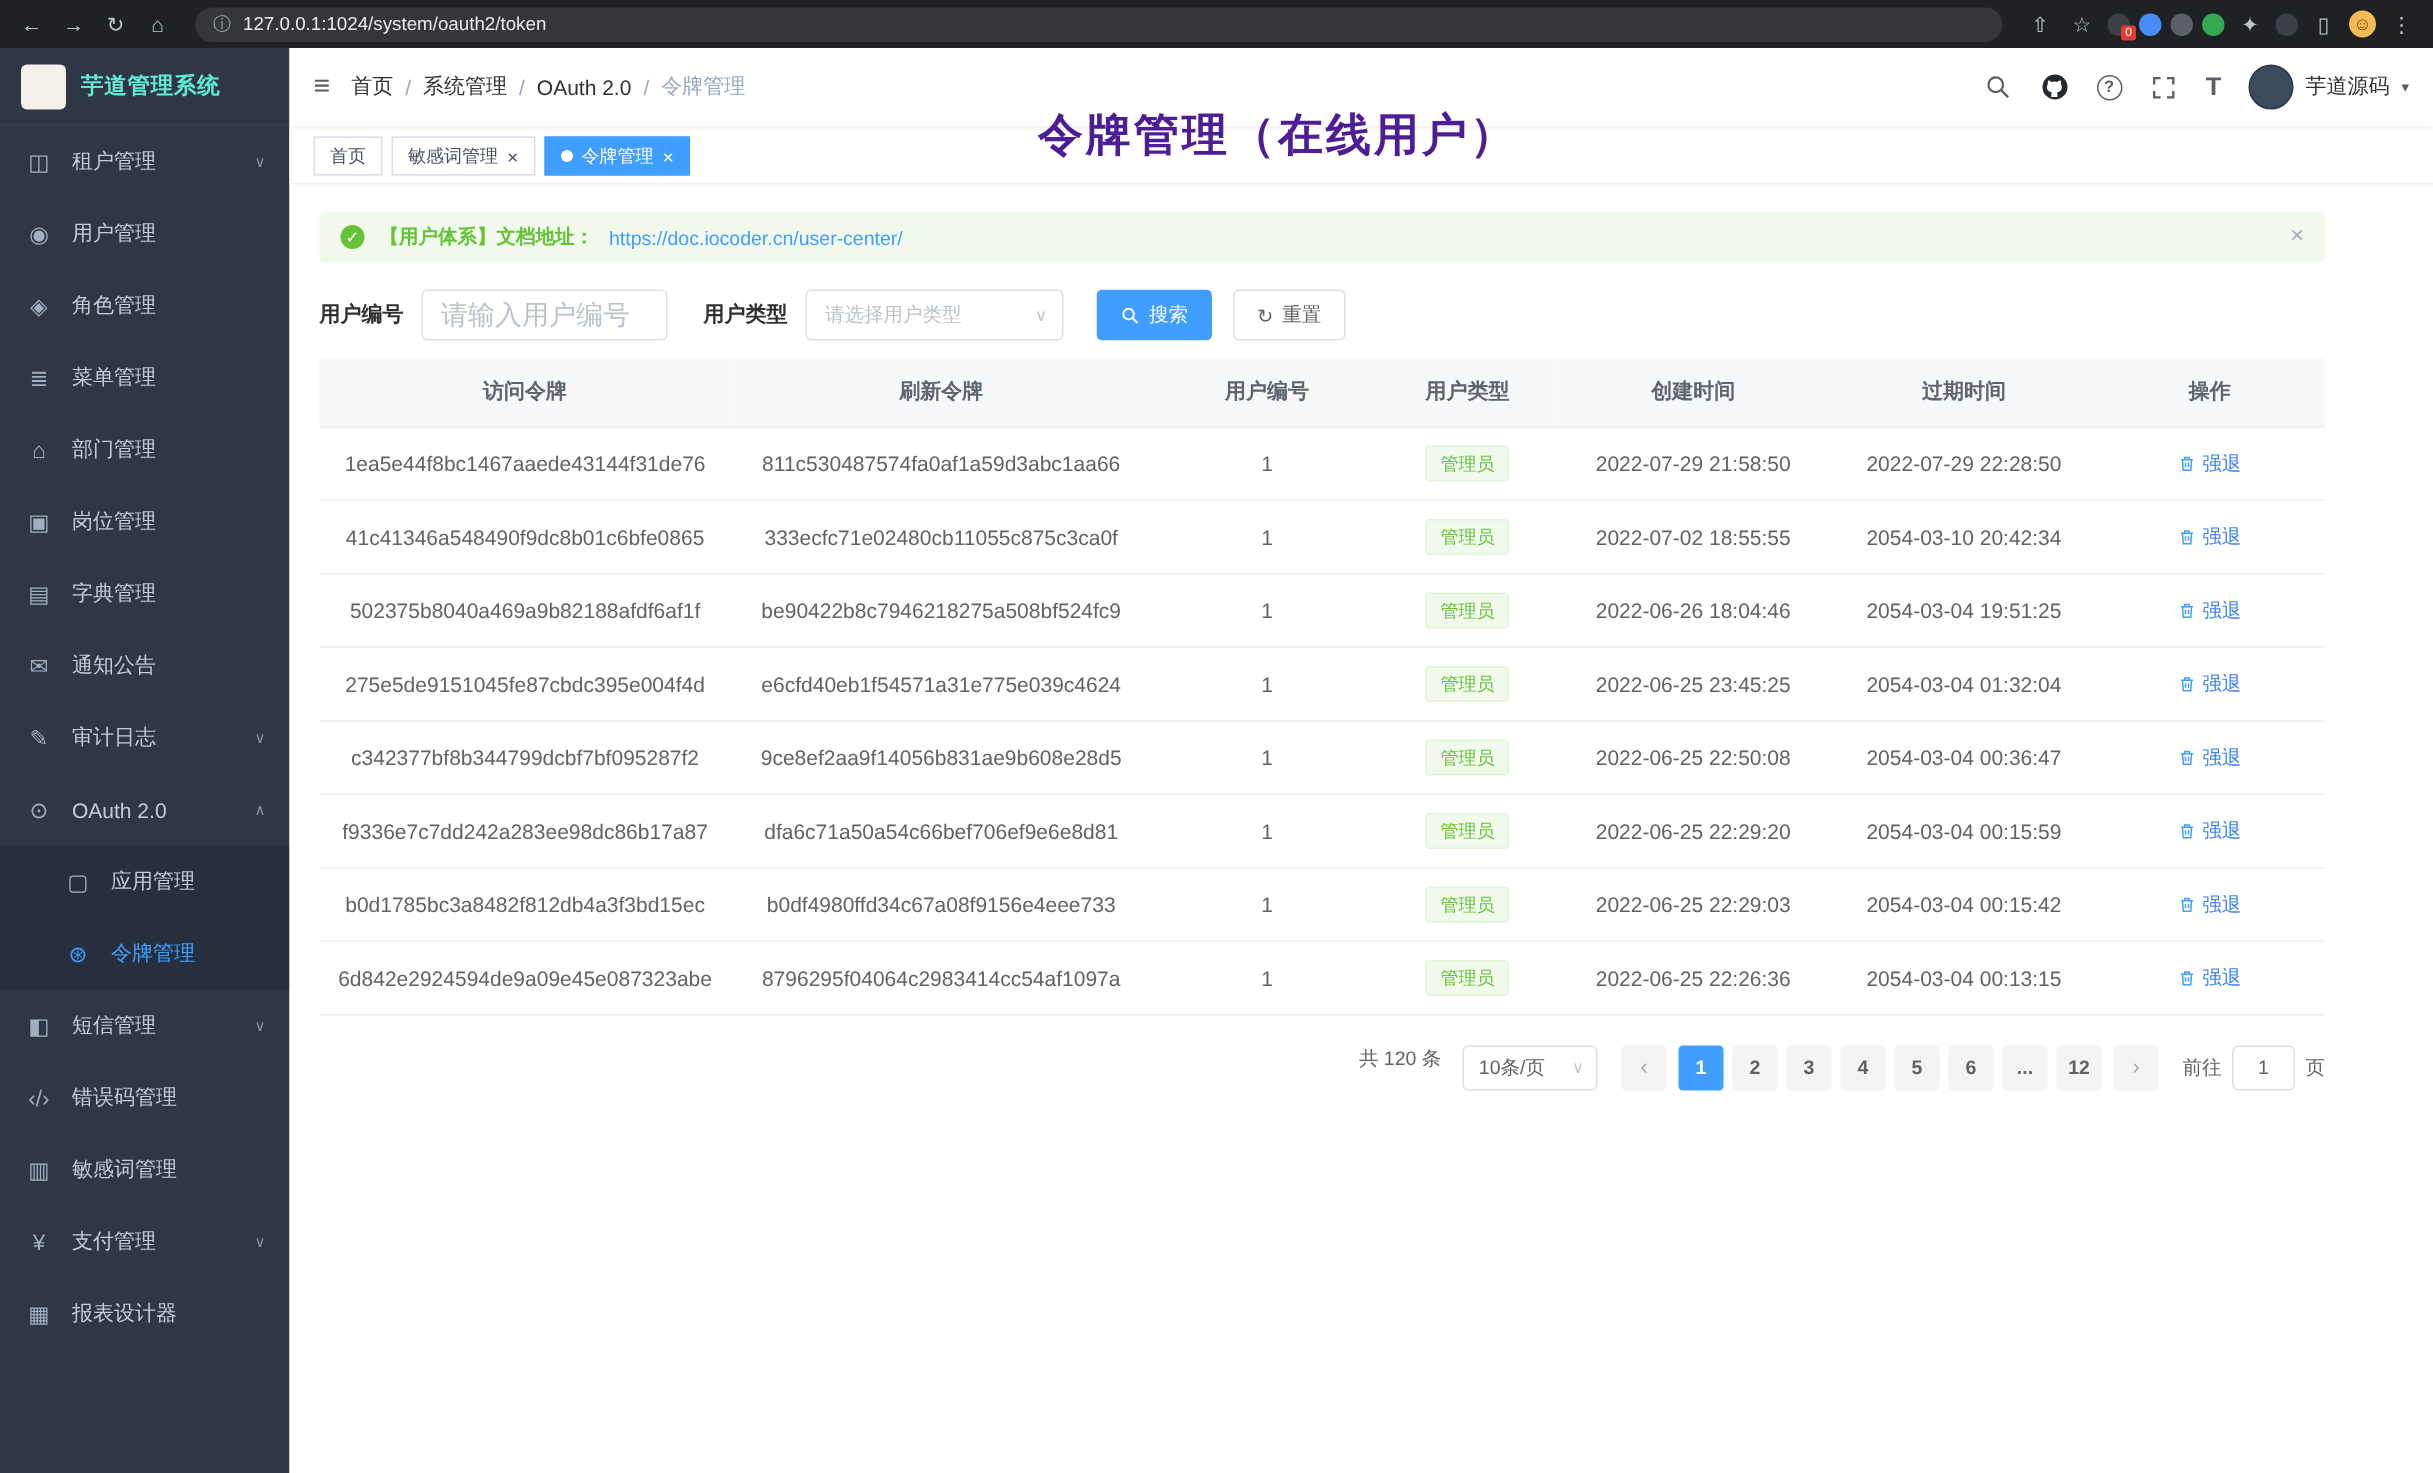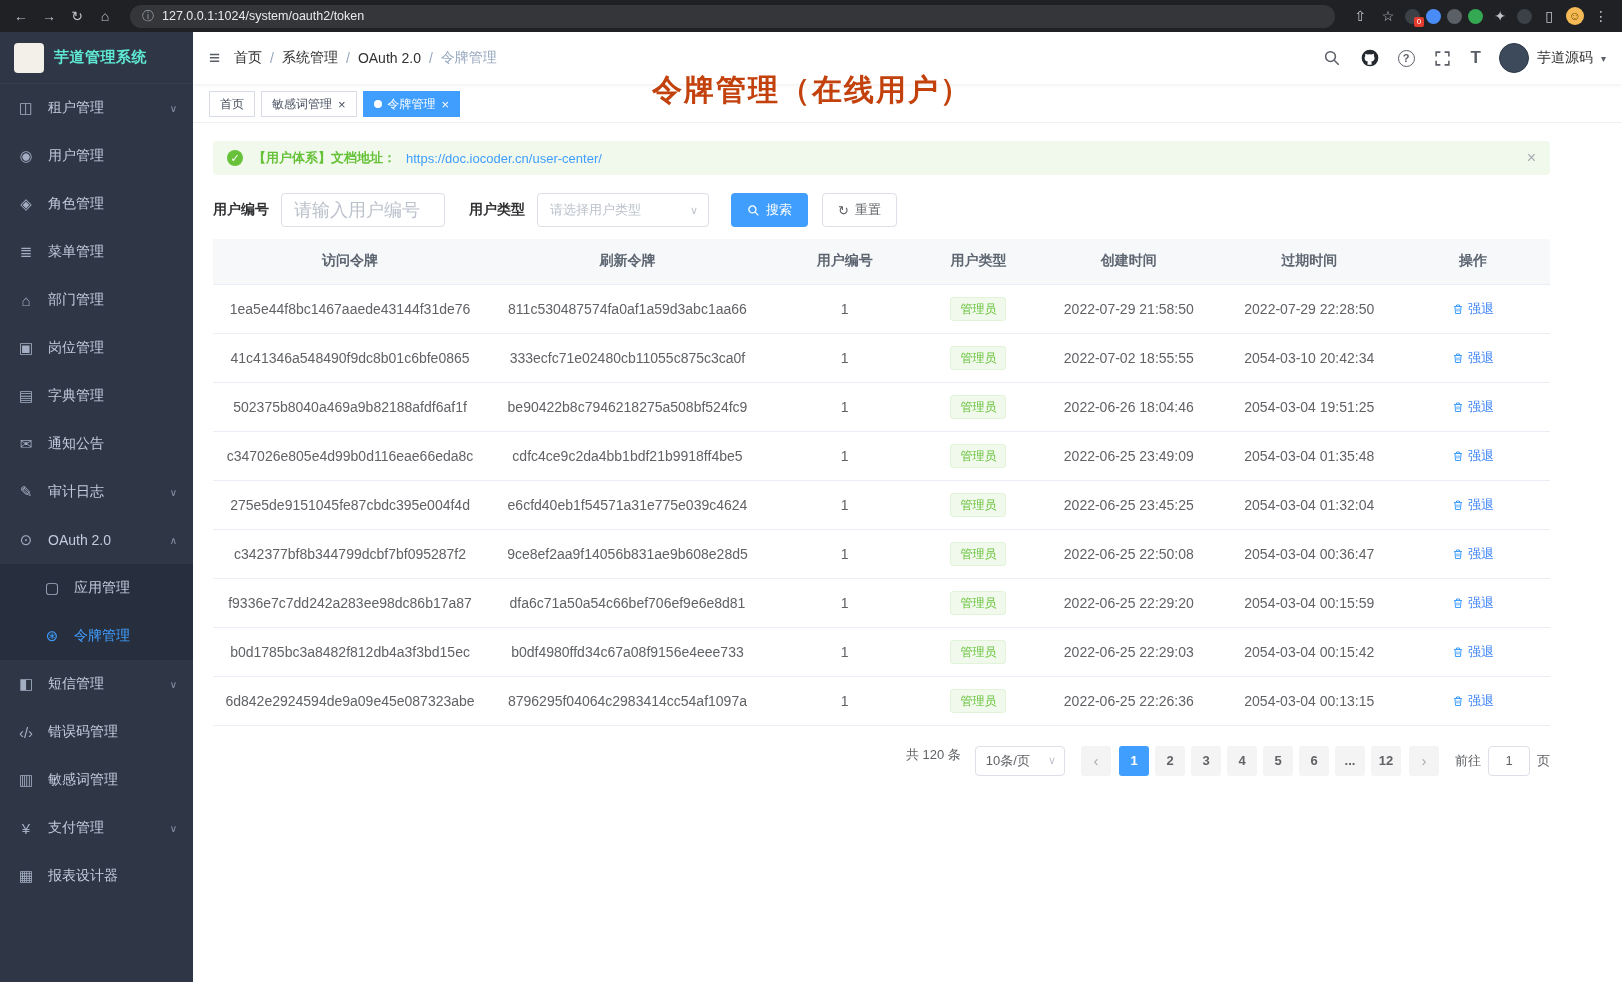--- a/index.html
+++ b/index.html
@@ -50,21 +50,21 @@
   .h-ico{width:20px;height:20px;display:flex;align-items:center;justify-content:center;color:#5a5e66;cursor:pointer}
   .help-circle{width:17px;height:17px;border:1.6px solid #5a5e66;border-radius:50%;
     font-size:11px;font-weight:700;display:flex;align-items:center;justify-content:center;color:#5a5e66;cursor:pointer}
   .font-ico{font-weight:700;font-size:17px;color:#5a5e66;cursor:pointer}
   .user{display:flex;align-items:center;gap:8px;cursor:pointer}
   .avatar{width:30px;height:30px;border-radius:50%;background:#3d4a5c;border:1px solid #2c3747}
   .user-name{font-size:14px;color:#303133}
   .caret{font-size:10px;color:#5a5e66}
 
   
-  .annotation{position:absolute;left:652px;top:70px;z-index:60;color:#c2410c;
+  .annotation{position:absolute;left:692px;top:70px;z-index:60;color:#4c1d95;
     font-size:30px;font-weight:800;letter-spacing:2px;pointer-events:none}
 
   
   .tabs{display:flex;gap:6px;padding:7px 16px 5px;background:#fff;border-bottom:1px solid #f0f0f0}
   .tab{height:26px;display:inline-flex;align-items:center;gap:6px;padding:0 10px;border:1px solid #d8dce5;
     background:#fff;font-size:12px;color:#495060;cursor:pointer}
   .tab.active{background:#409eff;border-color:#409eff;color:#fff}
   .tab-dot{width:8px;height:8px;border-radius:50%;background:#fff}
   .tab-close{font-size:13px;line-height:1;cursor:pointer}
 
@@ -386,38 +386,20 @@
     <td>
       <a class="action-link">
         <svg width="12" height="12" viewBox="0 0 24 24" fill="none" stroke="#409eff" stroke-width="2">
           <path d="M4 7h16M9 7V4h6v3M6 7l1 14h10l1-14M10 11v6M14 11v6"></path>
         </svg>
         <span>强退</span>
       </a>
     </td>
   </tr>
             <tr>
-    <td>c347026e805e4d99b0d116eae66eda8c</td>
-    <td>cdfc4ce9c2da4bb1bdf21b9918ff4be5</td>
-    <td>1</td>
-    <td>
-      <span class="tag">管理员</span>
-    </td>
-    <td>2022-06-25 23:49:09</td>
-    <td>2054-03-04 01:35:48</td>
-    <td>
-      <a class="action-link">
-        <svg width="12" height="12" viewBox="0 0 24 24" fill="none" stroke="#409eff" stroke-width="2">
-          <path d="M4 7h16M9 7V4h6v3M6 7l1 14h10l1-14M10 11v6M14 11v6"></path>
-        </svg>
-        <span>强退</span>
-      </a>
-    </td>
-  </tr>
-            <tr>
     <td>275e5de9151045fe87cbdc395e004f4d</td>
     <td>e6cfd40eb1f54571a31e775e039c4624</td>
     <td>1</td>
     <td>
       <span class="tag">管理员</span>
     </td>
     <td>2022-06-25 23:45:25</td>
     <td>2054-03-04 01:32:04</td>
     <td>
       <a class="action-link">

